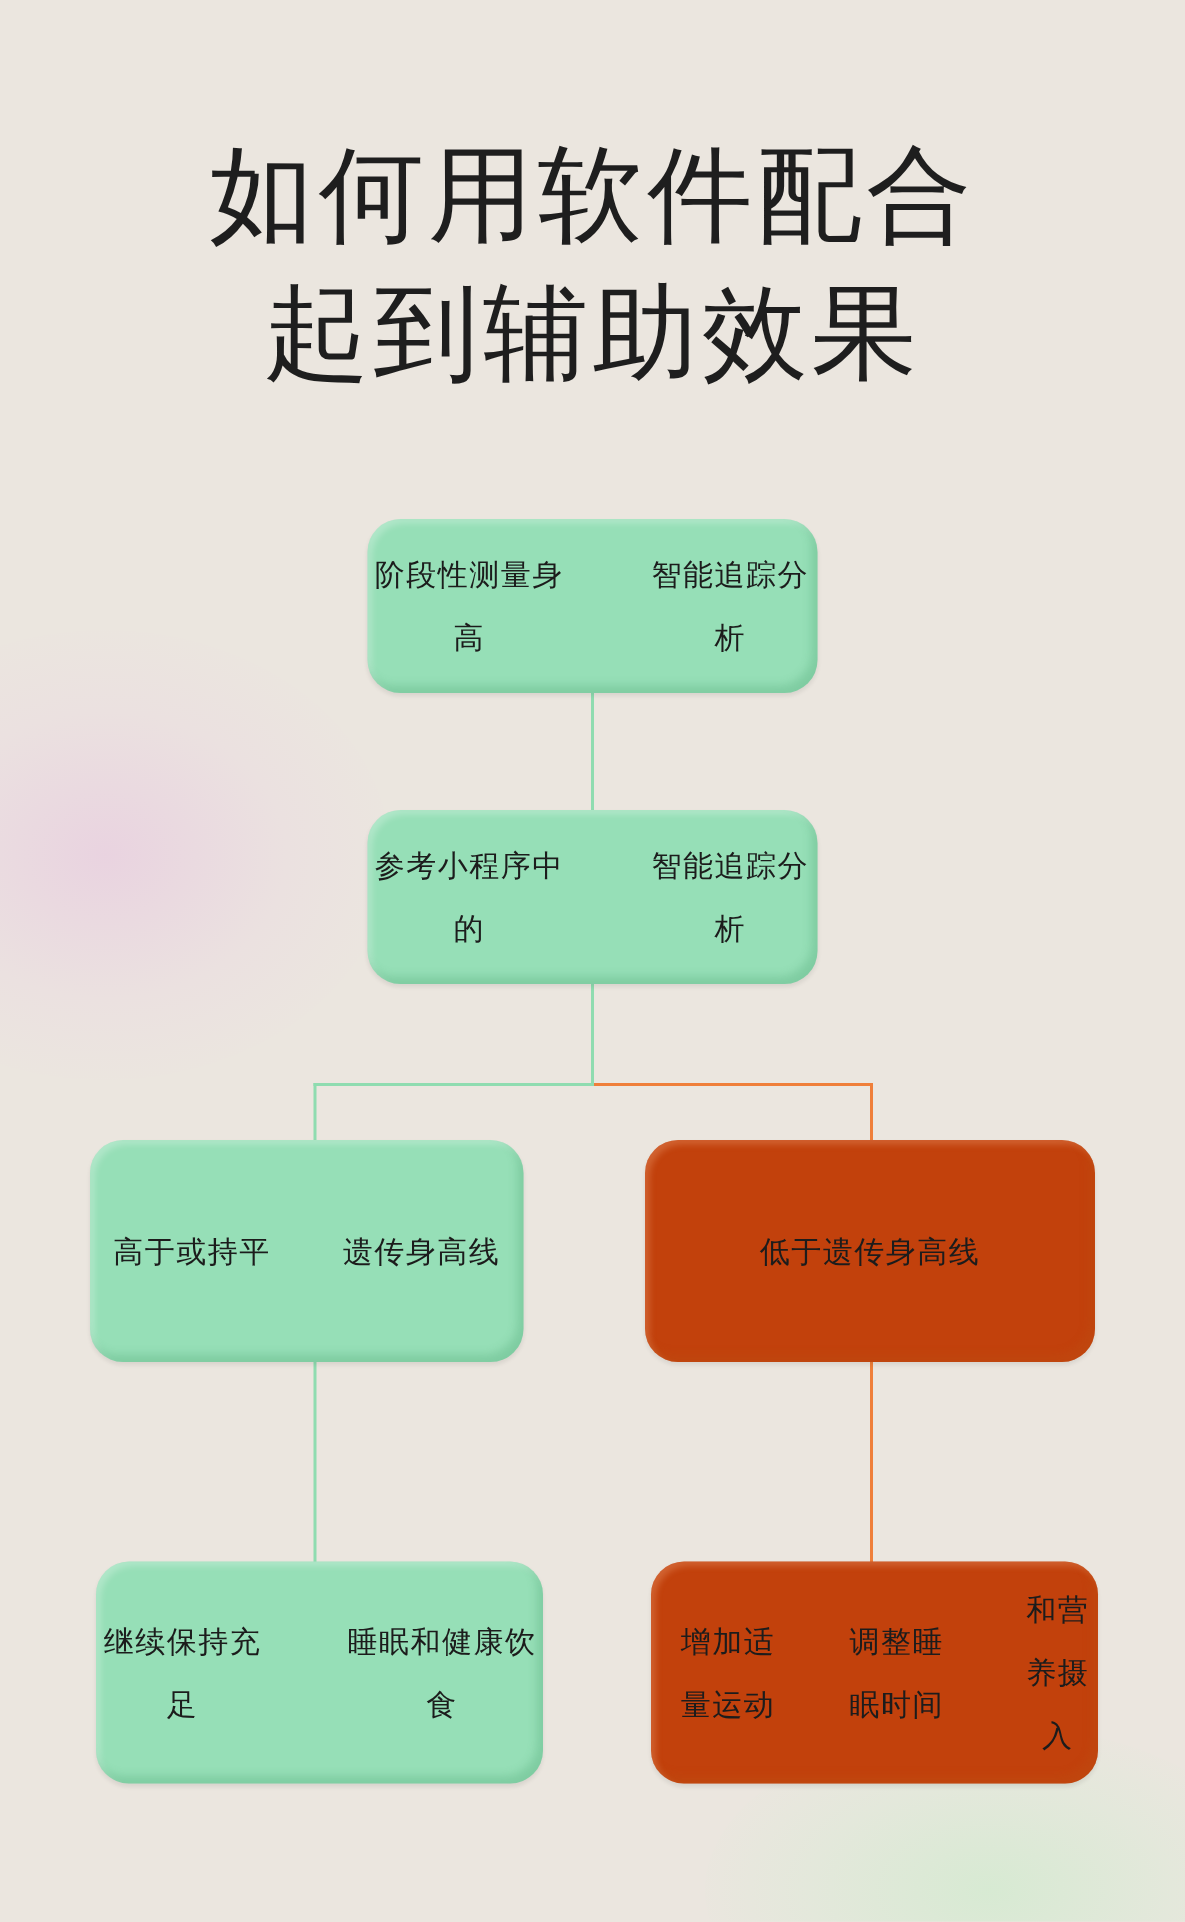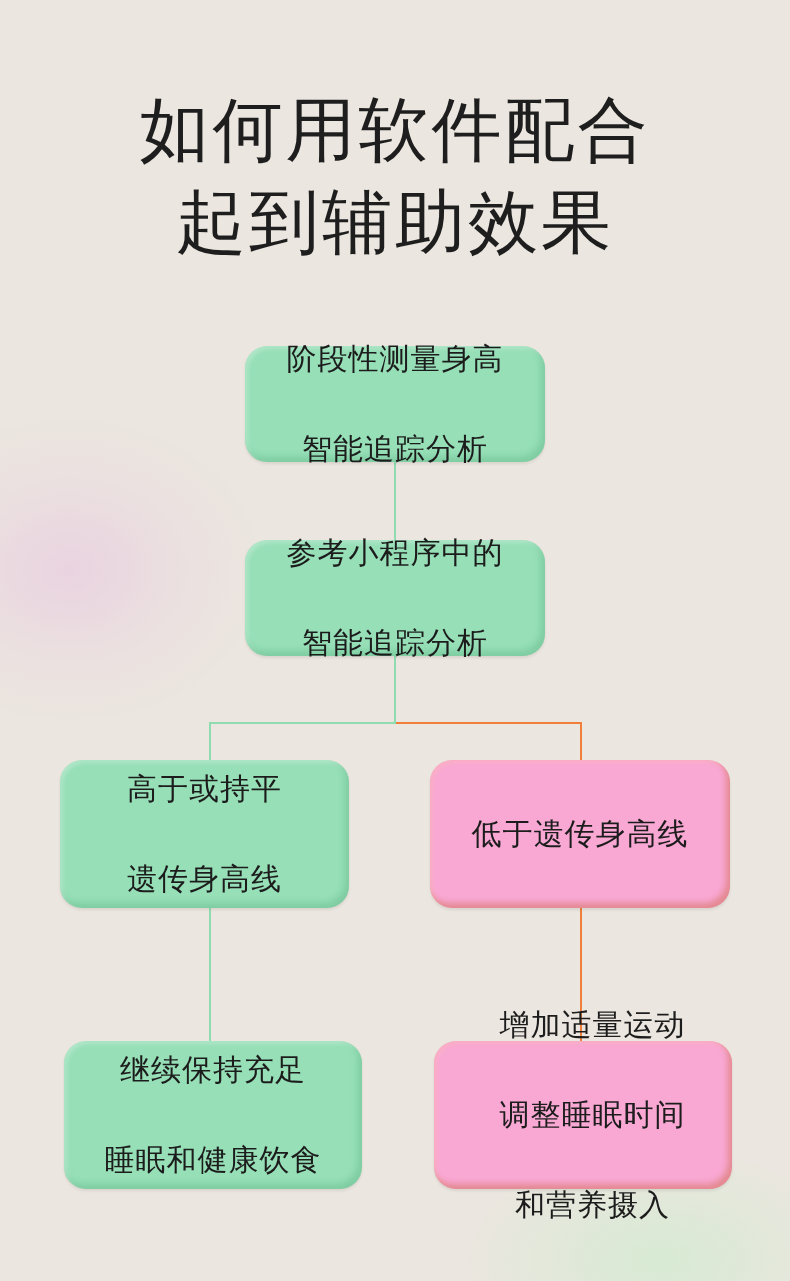--- a/index.html
+++ b/index.html
@@ -19,30 +19,30 @@
       background: radial-gradient(ellipse at center, rgba(214,234,210,0.95) 0%, rgba(220,234,215,0.5) 45%, rgba(235,230,223,0) 75%);
     }
     .title {
       position: absolute; left: 0; top: 84px; width: 790px; text-align: center;
       font-size: 70px; line-height: 92px; font-weight: normal; color: #1e1e1e;
       letter-spacing: 3px;
     }
     .title div { display: block; }
     .node {
       position: absolute; box-sizing: border-box;
-      display: flex; flex-direction: column; align-items: center; justify-content: center;
+      display: flex; flex-direction: row; align-items: center; justify-content: center;
       border-radius: 22px; color: #1c1c1c;
-      font-size: 30px; line-height: 42px; text-align: center; letter-spacing: 1px; gap: 48px;
+      font-size: 20px; line-height: 42px; text-align: center; letter-spacing: 1px; gap: 48px;
     }
     .node.green {
       background: #96dfb7;
       box-shadow: inset -4px -5px 6px rgba(60,150,100,0.25), inset 3px 3px 4px rgba(255,255,255,0.25), 0 2px 3px rgba(0,0,0,0.08);
     }
     .node.orange {
-      background: #f9a8d4;
+      background: #c2410c;
       box-shadow: inset -4px -5px 6px rgba(190,80,20,0.35), inset 3px 3px 4px rgba(255,200,160,0.25), 0 2px 3px rgba(0,0,0,0.08);
     }
     .line { position: absolute; }
     .line.g { background: #8fdcb0; }
     .line.o { background: #ef7f3a; }
   </style>
 </head>
 <body>
 
 <div class="bg-blob-pink"></div>

